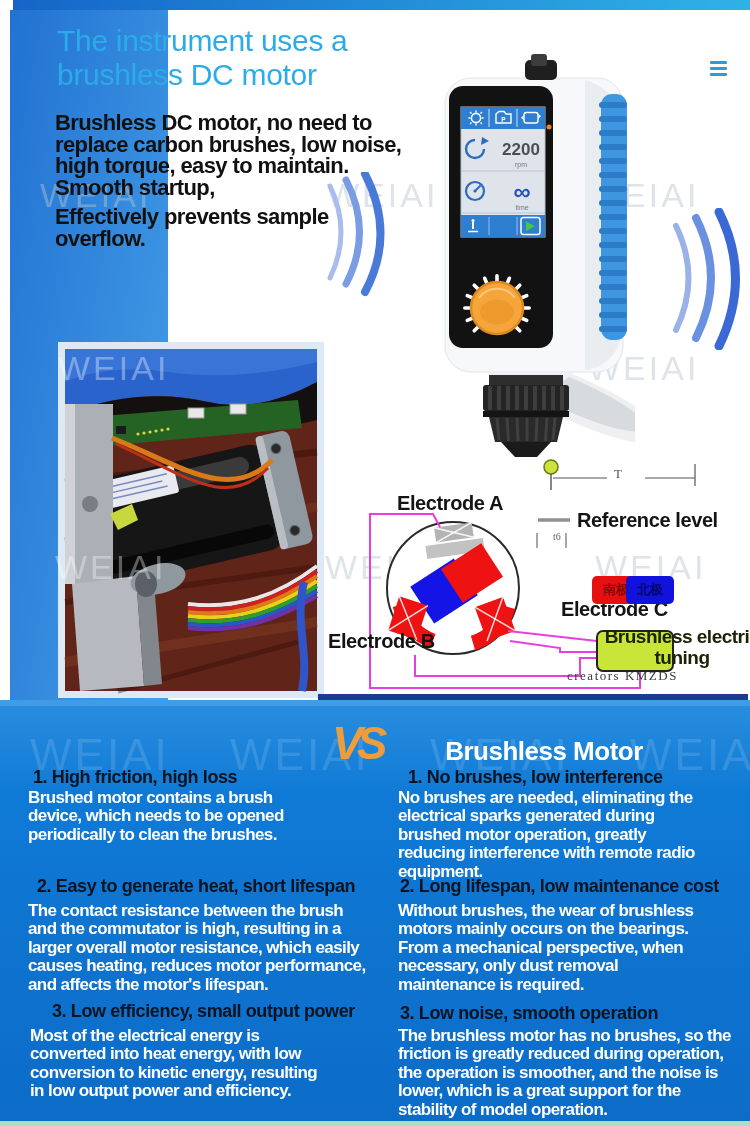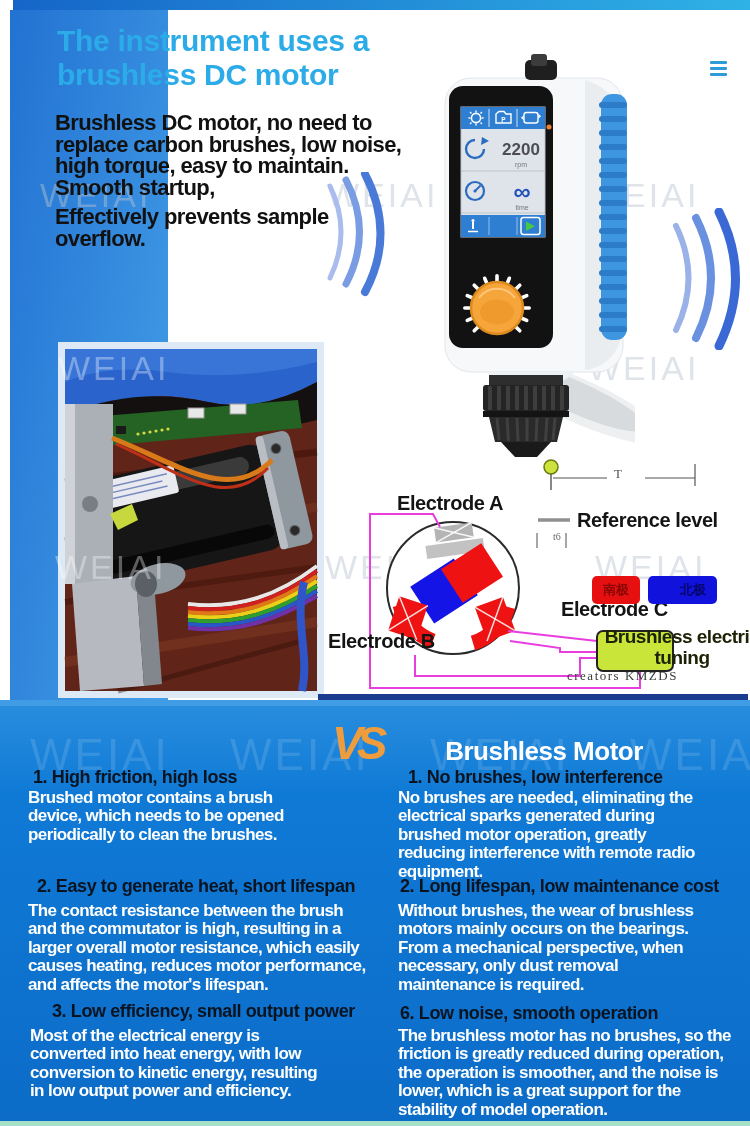--- a/index.html
+++ b/index.html
@@ -7,21 +7,21 @@
         font-family:"Liberation Sans",sans-serif;}
   .abs{position:absolute;}
 
   
   #topbar{left:13px;top:0;width:737px;height:10px;
           background:linear-gradient(90deg,#1565c8,#2fb2e6);}
   #stripe{left:10px;top:10px;width:158px;height:690px;
           background:linear-gradient(100deg,#2272d2,#45a0e8);}
 
   
-  #title{left:57px;top:24px;width:360px;font-size:30px;line-height:34px;font-weight:bold;
+  #title{left:57px;top:24px;width:360px;font-size:30px;line-height:34px;font-weight:normal;
          color:#2bace8;white-space:pre-line;letter-spacing:-0.3px;}
   .para{left:55px;width:360px;font-size:22px;line-height:21.5px;font-weight:bold;color:#111;
         white-space:pre-line;letter-spacing:-0.6px;}
   #p1{top:112px;}
   #p2{top:206px;}
 
   
   #hamburger{left:710px;top:61px;width:18px;height:17px;cursor:pointer;}
   #hamburger .bar{position:absolute;left:0;width:17px;height:2.6px;background:#2e9ad8;border-radius:1px;}
   #hamburger .b1{top:0;} #hamburger .b2{top:6px;} #hamburger .b3{top:12px;}
@@ -330,21 +330,21 @@
 
   <span class="abs dlabel" style="left:397px;top:492px;">Electrode A</span>
   <span class="abs dlabel" style="left:328px;top:630px;">Electrode B</span>
   <span class="abs dlabel" style="left:537px;top:598px;margin-left:24px;">Electrode C</span>
   <span class="abs dlabel" style="left:577px;top:509px;">Reference level</span>
   <span id="lbl-T" class="abs" style="left:614px;top:466px;">T</span>
   <span id="lbl-t6" class="abs" style="left:543px;top:531px;">t6</span>
   <div id="box-south" class="abs pole-box" style="left:592px;top:576px;">
     <span>南极</span>
   </div>
-  <div id="box-north" class="abs pole-box" style="left:648px;top:576px;padding-left:21px;">
+  <div id="box-north" class="abs pole-box" style="left:626px;top:576px;">
     <span>北极</span>
   </div>
   <div id="lbl-tuning" class="abs">Brushless electric
 tuning</div>
   <span id="lbl-credits" class="abs" style="left:567px;top:668px;">creators KMZDS</span>
 
   <div id="navybar" class="abs"></div>
 
   <div id="footer" class="abs"></div>
   <div id="footer-topline" class="abs"></div>
@@ -381,21 +381,21 @@
 electrical sparks generated during
 brushed motor operation, greatly
 reducing interference with remote radio
 equipment.</div>
   <div class="abs item-h" style="left:400px;top:876px;">2. Long lifespan, low maintenance cost</div>
   <div class="abs item-b" style="left:398px;top:902px;">Without brushes, the wear of brushless
 motors mainly occurs on the bearings.
 From a mechanical perspective, when
 necessary, only dust removal
 maintenance is required.</div>
-  <div class="abs item-h" style="left:400px;top:1003px;">6. Low noise, smooth operation</div>
+  <div class="abs item-h" style="left:400px;top:1003px;">3. Low noise, smooth operation</div>
   <div class="abs item-b" style="left:398px;top:1027px;">The brushless motor has no brushes, so the
 friction is greatly reduced during operation,
 the operation is smoother, and the noise is
 lower, which is a great support for the
 stability of model operation.</div>
 
   <div id="mintbar" class="abs"></div>
 </div>
 
 </body></html>

